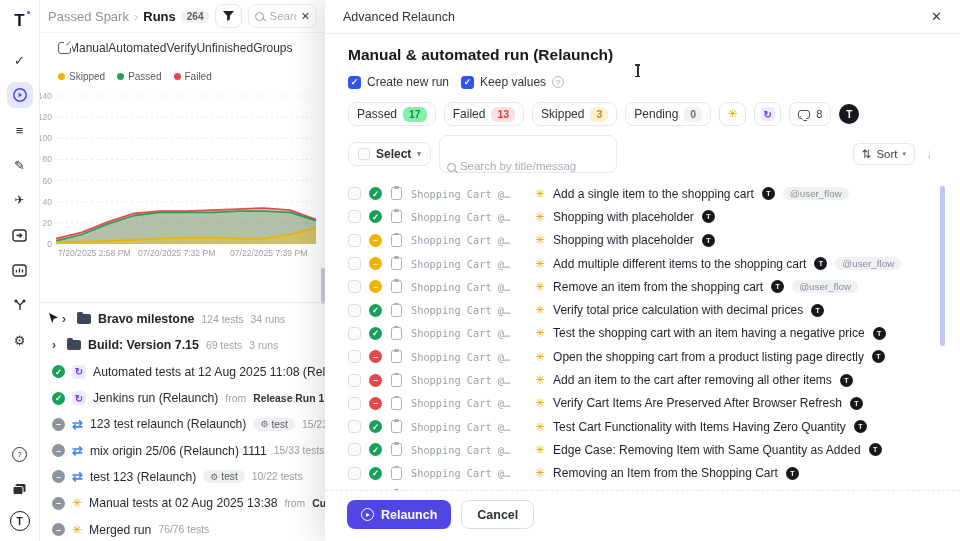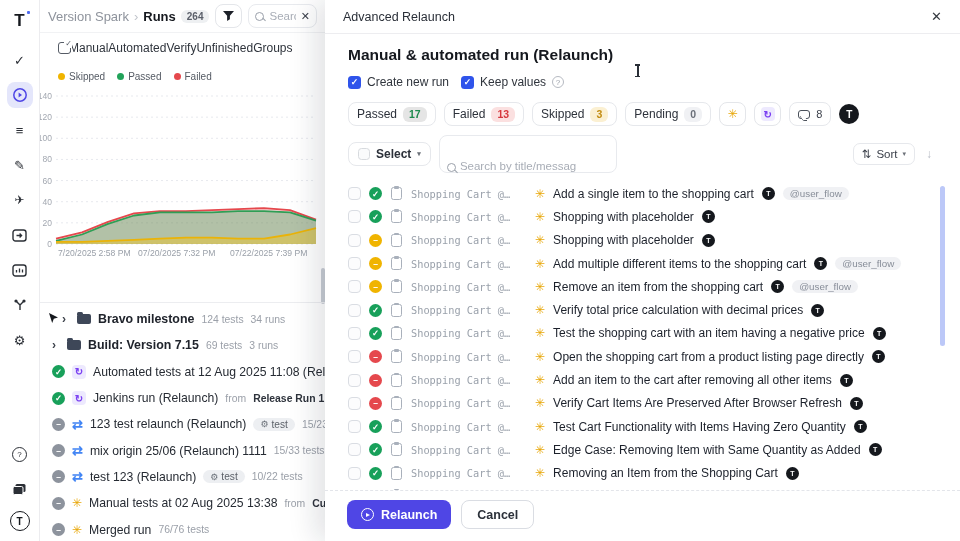--- a/index.html
+++ b/index.html
@@ -75,21 +75,21 @@
   .ibeam{position:absolute;left:633px;top:64px;width:9px;height:13px;z-index:6;pointer-events:none}
   .ibeam::before,.ibeam::after{content:"";position:absolute;left:2px;width:5px;height:1.5px;background:#2a2f37}
   .ibeam::before{top:0}.ibeam::after{bottom:0}
   .ibeam i{position:absolute;left:4px;top:0;width:1.5px;height:100%;background:#2a2f37}
   .ckgroup{display:flex;align-items:center;gap:6px;font-size:12px;color:#30353d;white-space:nowrap}
   .ckbox{width:13px;height:13px;border-radius:3.5px;background:#2f54eb;color:#fff;font-size:9px;font-weight:700;display:flex;align-items:center;justify-content:center;flex:0 0 auto}
   .helpc{width:12px;height:12px;border:1.2px solid #b6bac2;border-radius:50%;color:#9ba0a9;font-size:8px;display:flex;align-items:center;justify-content:center}
   .chiprow{display:flex;align-items:center;gap:8px;margin-top:13px}
   .chip{height:24px;border:1px solid #e6e8ec;border-radius:8px;padding:0 8px;display:flex;align-items:center;gap:6px;font-size:12px;color:#2c313a;font-weight:500;background:#fff}
   .chip .cnt{border-radius:6px;padding:0 6px;font-size:10.5px;font-weight:700;line-height:15px}
-  .cnt.green{background:#e5e5e5;color:#1d8a4e}
+  .cnt.green{background:#86efac;color:#1d8a4e}
   .cnt.red{background:#fbe0e0;color:#d6383e}
   .cnt.yellow{background:#fbf0d2;color:#c28b10}
   .cnt.gray{background:#f0f1f4;color:#6a6f79}
   .tbtn{width:27px;height:24px}
   .bubble{width:12px;height:9px;border:1.3px solid #4a505a;border-radius:3px;position:relative}
   .bubble::after{content:"";position:absolute;left:2px;bottom:-3px;width:4px;height:4px;border-left:1.3px solid #4a505a;border-bottom:1.3px solid #4a505a;transform:skewX(35deg);background:#fff;border-bottom-left-radius:2px}
   .cbtn{height:24px;border:1px solid #e6e8ec;border-radius:8px;padding:0 8px;display:flex;align-items:center;gap:6px;background:#fff;font-size:11px;color:#3a3f49}
   .avatarT{width:20px;height:20px;border-radius:50%;background:#15181d;color:#fff;font-weight:700;font-size:10px;display:flex;align-items:center;justify-content:center}
   .toolrow{display:flex;align-items:center;gap:8px;margin-top:9px}
   .selbtn{height:24px;border:1px solid #e6e8ec;border-radius:8px;padding:0 9px;display:flex;align-items:center;gap:6px;font-size:12px;font-weight:600;color:#2c313a;background:#fff}
@@ -162,21 +162,21 @@
         <rect x="3.5" y="1" width="10" height="8" rx="1.5" fill="#2b2f36"></rect>
         <rect x="1" y="3.5" width="10" height="8" rx="1.5" fill="#2b2f36" stroke="#fff" stroke-width="1"></rect>
       </svg>
   </div>
   <div class="sb-avatar">T</div>
 </aside>
 
 <section class="panel">
   <div class="panel-header">
     <div class="bc">
-      <span class="proj">Version Spark</span>
+      <span class="proj">Passed Spark</span>
       <span class="sep">›</span>
       <span class="page">Runs</span>
       <span class="pill-count">264</span>
     </div>
     <div class="icon-btn filter-btn">
       <svg width="13" height="12" viewBox="0 0 13 12">
           <path d="M1 1h11L7.9 5.8v3.4L5.1 11V5.8z" fill="#1d2129"></path>
         </svg>
     </div>
     <div class="searchbox">

